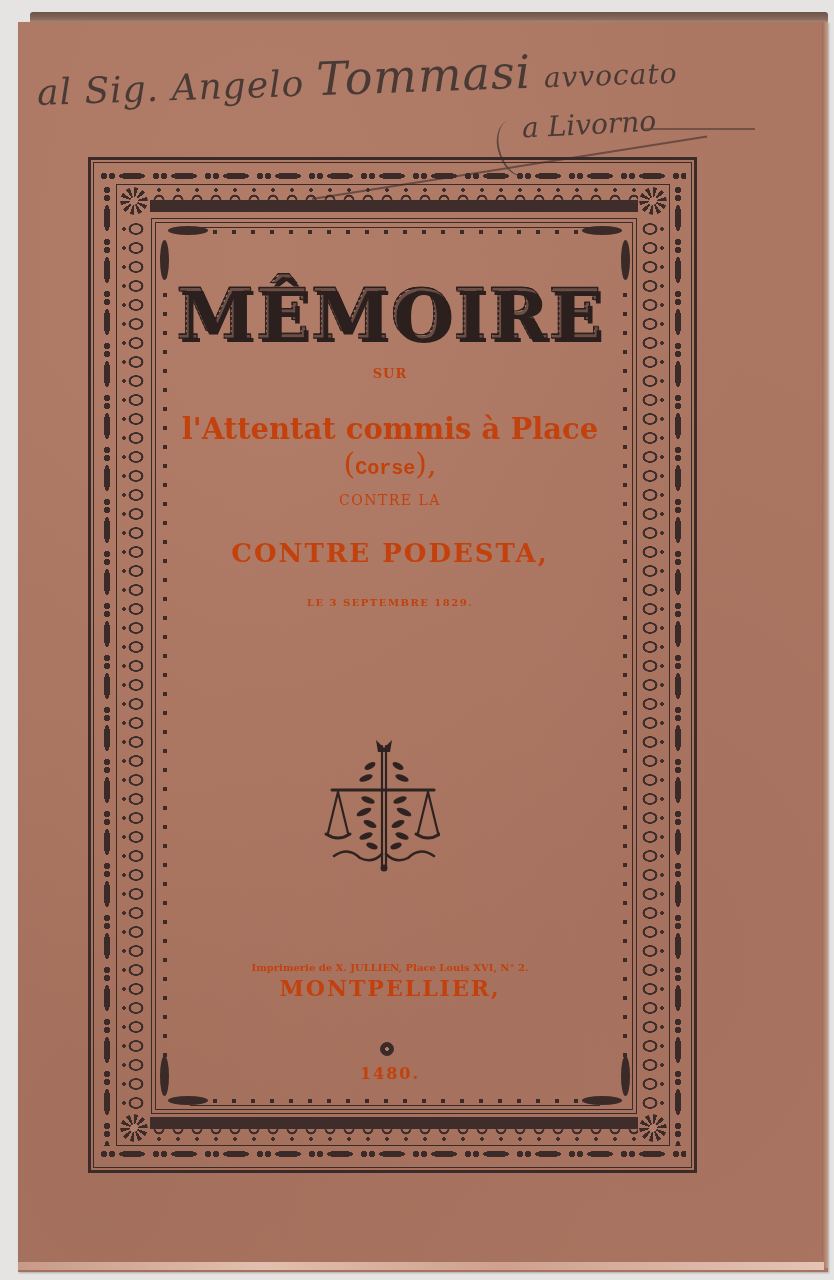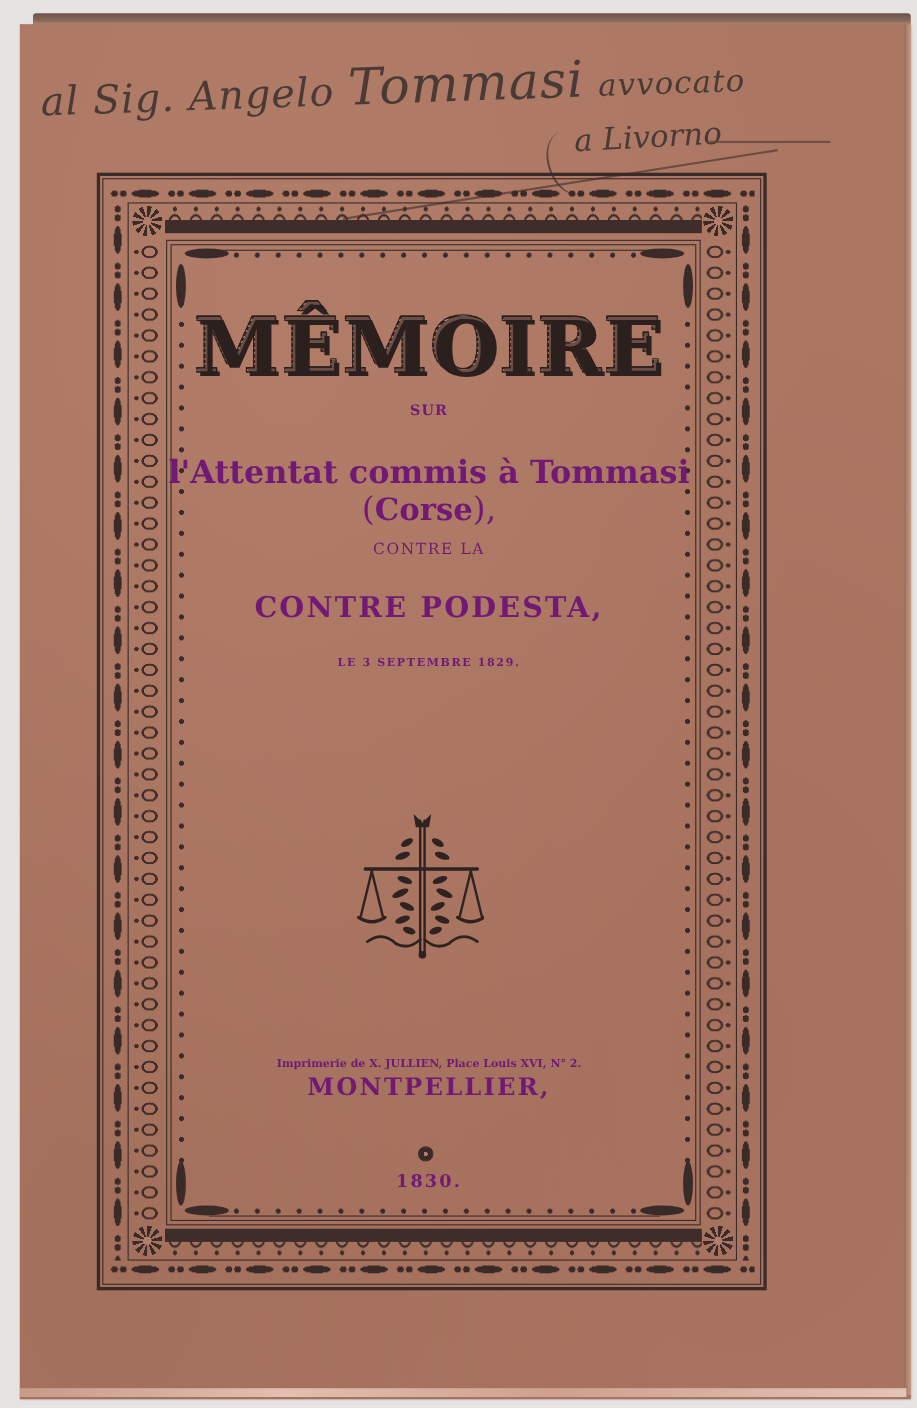--- a/index.html
+++ b/index.html
@@ -124,38 +124,38 @@
     width:10px;
     background-image:
       radial-gradient(circle 2.2px at 5px 6px, #3b2b28 98%, transparent 100%);
     background-size:10px 19px;
     background-repeat:repeat-y;
   }
   .inner-oval-h { position:absolute; width:40px; height:9px; border-radius:50%; background:#3b2b28; }
   .inner-oval-v { position:absolute; width:9px; height:40px; border-radius:50%; background:#3b2b28; }
 
   
-  .text { position:absolute; left:150px; width:480px; text-align:center; color:#701a75; }
+  .text { position:absolute; left:150px; width:480px; text-align:center; color:#c2410c; }
   .title {
     top:272px; font-family:"DejaVu Serif", serif; font-weight:bold; font-size:70px;
     letter-spacing:2px; color:#2c201e;
     text-shadow:3px 4px 0 #2c201e, 1px 1px 0 #6b4e45;
     -webkit-text-stroke:1px #2c201e;
   }
   .title-inner {
     background:repeating-linear-gradient(180deg,#2c201e 0 3px,#b8856f 3px 5px);
     -webkit-background-clip:text; background-clip:text; color:transparent;
   }
   .sur { top:366px; font-size:13px; font-weight:bold; letter-spacing:1px; }
   .attentat {
     top:412px; left:140px; width:500px; font-family:"DejaVu Serif", serif;
     font-weight:bold; font-size:29px; letter-spacing:0px;
   }
   .attentat .paren { font-weight:normal; font-size:30px; }
-  .attentat .corse { font-size:28px; }
+  .attentat .corse { font-size:20px;font-family:Liberation Mono, monospace; }
   .contre { top:492px; font-size:14px; letter-spacing:1.5px; }
   .famille {
     top:538px; font-size:26px; font-weight:bold; letter-spacing:2px;
     font-family:"DejaVu Serif", serif;
   }
   .date { top:597px; font-size:10px; font-weight:bold; letter-spacing:1.5px; }
   .montpellier {
     top:975px; font-size:22px; font-weight:bold; letter-spacing:2px;
   }
   .imprimerie { top:962px; left:140px; width:500px; font-size:10px; font-weight:bold; }
@@ -220,21 +220,21 @@
 <div class="inner-oval-v" style="left:160px; top:240px;"></div>
 <div class="inner-oval-v" style="left:621px; top:240px;"></div>
 <div class="inner-oval-v" style="left:160px; top:1056px;"></div>
 <div class="inner-oval-v" style="left:621px; top:1056px;"></div>
 
 <div class="text title">
   <span class="title-inner">MÊMOIRE</span>
 </div>
 <div class="text sur">SUR</div>
 <div class="text attentat">
-  <span>l'Attentat commis à Tommasi</span>
+  <span>l'Attentat commis à Place</span>
   <span class="paren">(</span><span class="corse">Corse</span><span class="paren">),</span>
 </div>
 <div class="text contre">CONTRE LA</div>
 <div class="text famille">CONTRE PODESTA,</div>
 <div class="text date">LE 3 SEPTEMBRE 1829.</div>
 
 <svg class="emblem" viewBox="0 0 116 136">
   <g fill="none" stroke="#2f2321" stroke-width="2.2" stroke-linecap="round">
 
     <line x1="58" y1="8" x2="58" y2="128"></line>
@@ -272,13 +272,13 @@
     <ellipse cx="80" cy="74" rx="8" ry="3" transform="rotate(25 80 74)"></ellipse>
     <ellipse cx="74" cy="86" rx="7" ry="3" transform="rotate(-25 74 86)"></ellipse>
     <ellipse cx="78" cy="98" rx="7" ry="3" transform="rotate(20 78 98)"></ellipse>
     <ellipse cx="72" cy="108" rx="6" ry="3" transform="rotate(-20 72 108)"></ellipse>
   </g>
 </svg>
 
 <div class="text montpellier">MONTPELLIER,</div>
 <div class="text imprimerie">Imprimerie de X. JULLIEN, Place Louis XVI, N° 2.</div>
 <div class="ornament-dot"></div>
-<div class="text year">1830.</div>
+<div class="text year">1480.</div>
 
 </body></html>

